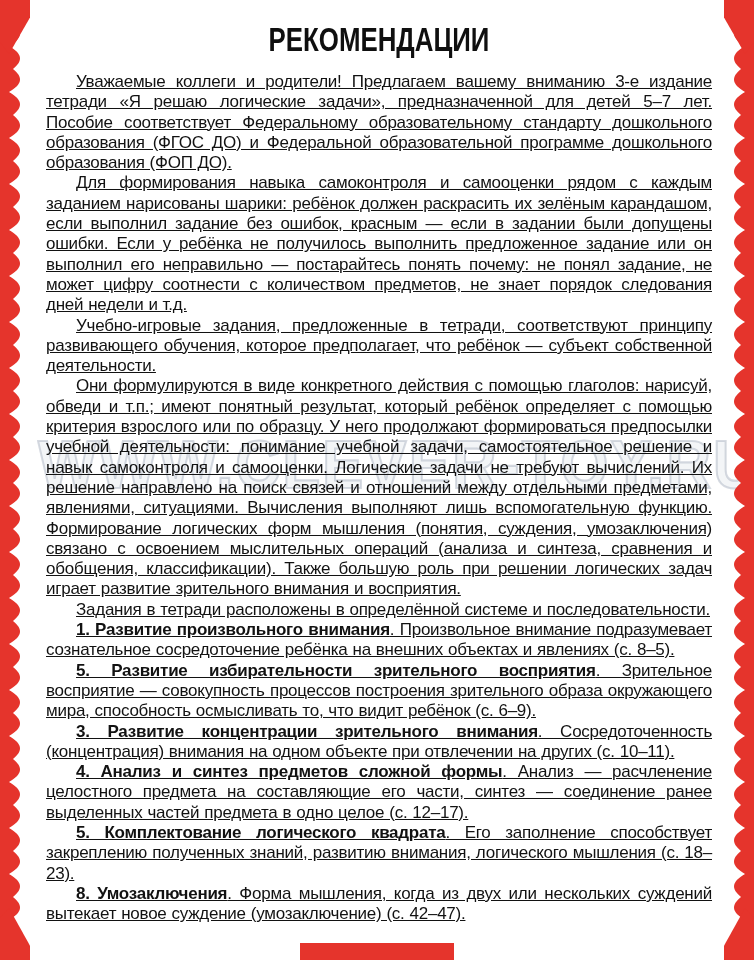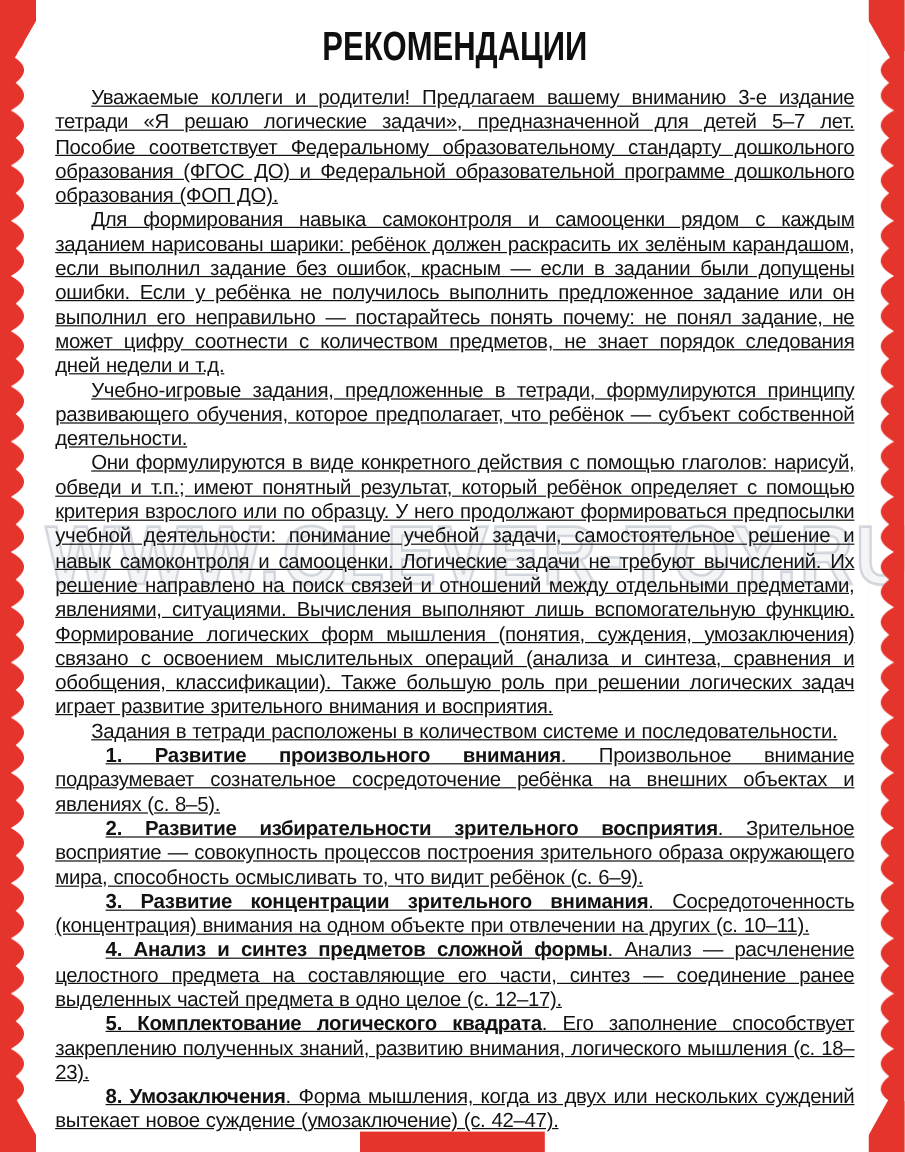--- a/index.html
+++ b/index.html
@@ -69,21 +69,21 @@
   .content p {
     margin: 0;
     text-align: justify;
     text-indent: 30px;
     font-size: 17px;
     line-height: 20.3px;
     letter-spacing: -0.25px;
     word-spacing: 0.5px;
     text-decoration: underline;
   }
-  .content p b { font-weight: bold; margin-left: 12px; }
+  .content p b { font-weight: bold; }
 </style>
 </head>
 <body>
 
 <div class="page">
 
   <svg class="edge edge-left" width="30" height="960" viewBox="0 0 30 960" aria-hidden="true" style="color: rgb(229, 52, 44);">
     <defs>
       <pattern id="scallop" width="30" height="46" patternUnits="userSpaceOnUse">
         <path d="M0,0 H9 C23,8 23,15 13,23 C23,31 23,38 9,46 H0 Z" fill="currentColor"></path>
@@ -102,26 +102,26 @@
 
   <div class="watermark">WWW.CLEVER-TOY.RU</div>
 
   <div class="bottom-tab" style="background: rgb(229, 52, 44);"></div>
 
   <div class="content">
     <h1 class="page-title">РЕКОМЕНДАЦИИ</h1>
 
     <p>Уважаемые коллеги и родители! Предлагаем вашему вниманию 3-е издание тетради «Я решаю логические задачи», предназначенной для детей 5–7 лет. Пособие соответствует Федеральному образовательному стандарту дошкольного образования (ФГОС ДО) и Федеральной образовательной программе дошкольного образования (ФОП ДО).</p>
     <p>Для формирования навыка самоконтроля и самооценки рядом с каждым заданием нарисованы шарики: ребёнок должен раскрасить их зелёным карандашом, если выполнил задание без ошибок, красным — если в задании были допущены ошибки. Если у ребёнка не получилось выполнить предложенное задание или он выполнил его неправильно — постарайтесь понять почему: не понял задание, не может цифру соотнести с количеством предметов, не знает порядок следования дней недели и т.д.</p>
-    <p>Учебно-игровые задания, предложенные в тетради, формулируются принципу развивающего обучения, которое предполагает, что ребёнок — субъект собственной деятельности.</p>
+    <p>Учебно-игровые задания, предложенные в тетради, соответствуют принципу развивающего обучения, которое предполагает, что ребёнок — субъект собственной деятельности.</p>
     <p>Они формулируются в виде конкретного действия с помощью глаголов: нарисуй, обведи и т.п.; имеют понятный результат, который ребёнок определяет с помощью критерия взрослого или по образцу. У него продолжают формироваться предпосылки учебной деятельности: понимание учебной задачи, самостоятельное решение и навык самоконтроля и самооценки. Логические задачи не требуют вычислений. Их решение направлено на поиск связей и отношений между отдельными предметами, явлениями, ситуациями. Вычисления выполняют лишь вспомогательную функцию. Формирование логических форм мышления (понятия, суждения, умозаключения) связано с освоением мыслительных операций (анализа и синтеза, сравнения и обобщения, классификации). Также большую роль при решении логических задач играет развитие зрительного внимания и восприятия.</p>
-    <p>Задания в тетради расположены в количеством системе и последовательности.</p>
+    <p>Задания в тетради расположены в определённой системе и последовательности.</p>
 
     <p><b>1. Развитие произвольного внимания</b><span>. Произвольное внимание подразумевает сознательное сосредоточение ребёнка на внешних объектах и явлениях (с. 8–5).</span></p>
-    <p><b>2. Развитие избирательности зрительного восприятия</b><span>. Зрительное восприятие — совокупность процессов построения зрительного образа окружающего мира, способность осмысливать то, что видит ребёнок (с. 6–9).</span></p>
+    <p><b>5. Развитие избирательности зрительного восприятия</b><span>. Зрительное восприятие — совокупность процессов построения зрительного образа окружающего мира, способность осмысливать то, что видит ребёнок (с. 6–9).</span></p>
     <p><b>3. Развитие концентрации зрительного внимания</b><span>. Сосредоточенность (концентрация) внимания на одном объекте при отвлечении на других (с. 10–11).</span></p>
     <p><b>4. Анализ и синтез предметов сложной формы</b><span>. Анализ — расчленение целостного предмета на составляющие его части, синтез — соединение ранее выделенных частей предмета в одно целое (с. 12–17).</span></p>
     <p><b>5. Комплектование логического квадрата</b><span>. Его заполнение способствует закреплению полученных знаний, развитию внимания, логического мышления (с. 18–23).</span></p>
     <p><b>8. Умозаключения</b><span>. Форма мышления, когда из двух или нескольких суждений вытекает новое суждение (умозаключение) (с. 42–47).</span></p>
 
   </div>
 
 </div>
 
 </body></html>

